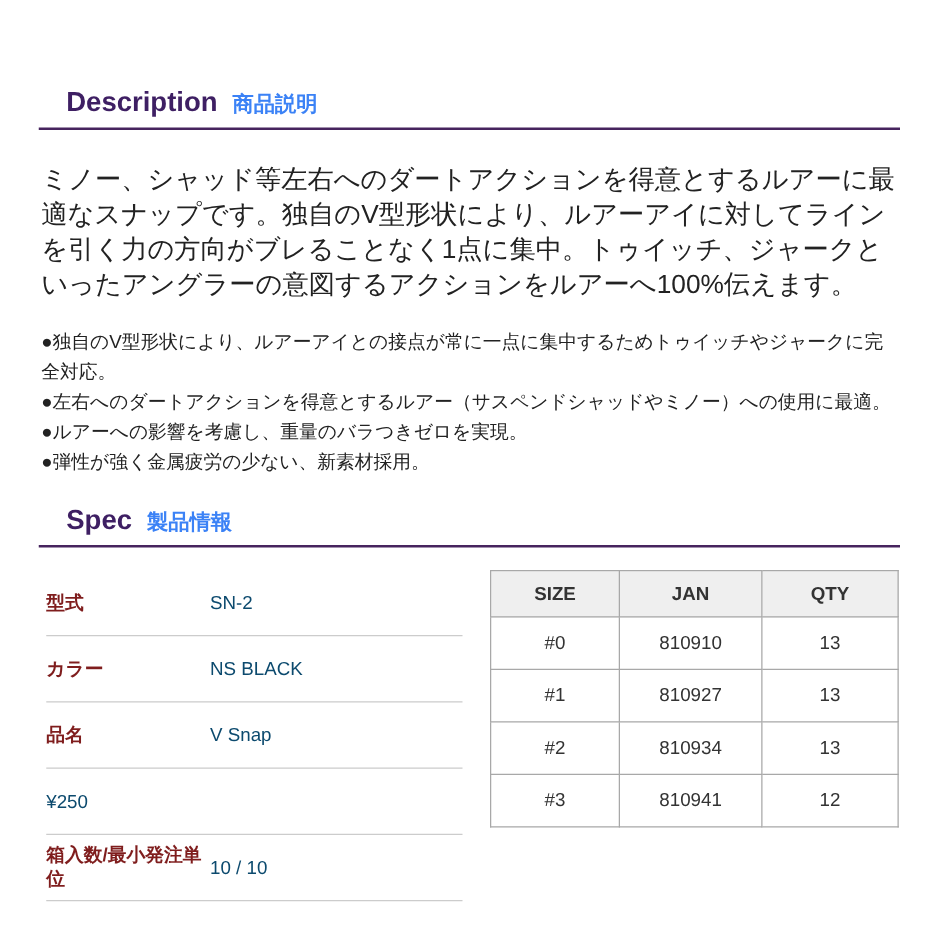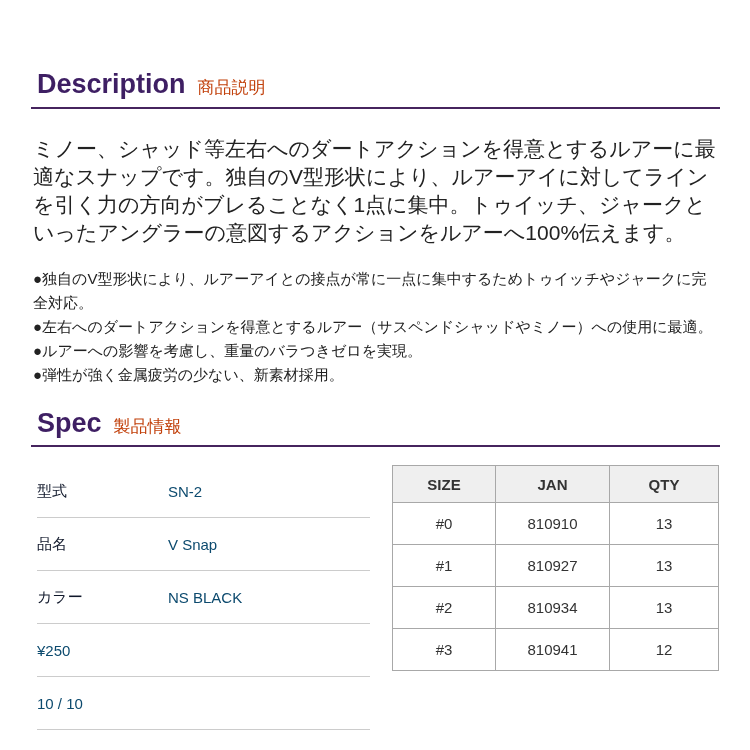--- a/index.html
+++ b/index.html
@@ -24,29 +24,30 @@
 
   
   .sec-head {
     display: flex;
     align-items: baseline;
     gap: 12px;
     border-bottom: 2px solid var(--underline);
     padding: 0 0 7px 6px;
   }
   .sec-head .en {
-    font-size: 27px;
+    font-size: 22px;
     font-weight: bold;
     color: var(--accent);
     line-height: 1.1;
+    margin-left: 16px;
   }
   .sec-head .jp {
     font-size: 17px;
-    font-weight: normal;
-    color: #c2410c;
+    font-weight: bold;
+    color: #3b82f6;
   }
 
   
   .body-text {
     margin: 26px 0 0 2px;
     font-size: 21px;
     line-height: 28px;
     color: var(--text);
   }
   .bullets { margin: 20px 0 0 2px; }
@@ -61,21 +62,21 @@
   .spec-content { display: flex; align-items: flex-start; margin-top: 18px; }
 
   .spec-table { width: 333px; margin-left: 6px; }
   .spec-row {
     display: flex;
     align-items: center;
     height: 53px;
     border-bottom: 1px solid var(--divider);
     font-size: 15px;
   }
-  .spec-label { font-weight: normal; width: 131px; flex-shrink: 0; color: #0f172a; }
+  .spec-label { font-weight: bold; width: 131px; flex-shrink: 0; color: #7f1d1d; }
   .spec-value { color: #0c4a6e; }
 
   .size-col { margin-left: 22px; width: 326px; }
   table.size-table {
     border-collapse: collapse;
     width: 326px;
     font-size: 15px;
     table-layout: fixed;
   }
   .size-table col.c-size { width: 103px; }
@@ -128,31 +129,32 @@
     </div>
 
     <div class="spec-content">
 
       <div class="spec-table">
         <div class="spec-row">
           <span class="spec-label">型式</span>
           <span class="spec-value">SN-2</span>
         </div>
         <div class="spec-row">
+          <span class="spec-label">カラー</span>
+          <span class="spec-value">NS BLACK</span>
+        </div>
+        <div class="spec-row">
           <span class="spec-label">品名</span>
           <span class="spec-value">V Snap</span>
-        </div>
-        <div class="spec-row">
-          <span class="spec-label">カラー</span>
-          <span class="spec-value">NS BLACK</span>
         </div>
         <div class="spec-row">
           <span class="spec-value">¥250</span>
         </div>
         <div class="spec-row">
+          <span class="spec-label">箱入数/最小発注単位</span>
           <span class="spec-value">10 / 10</span>
         </div>
       </div>
 
       <div class="size-col">
         <table class="size-table">
           <colgroup>
               <col class="c-size">
               <col class="c-jan">
               <col class="c-qty">

